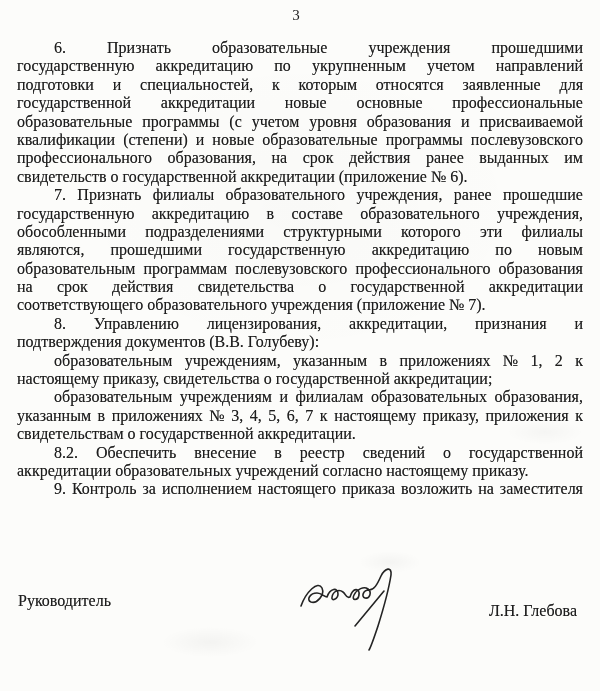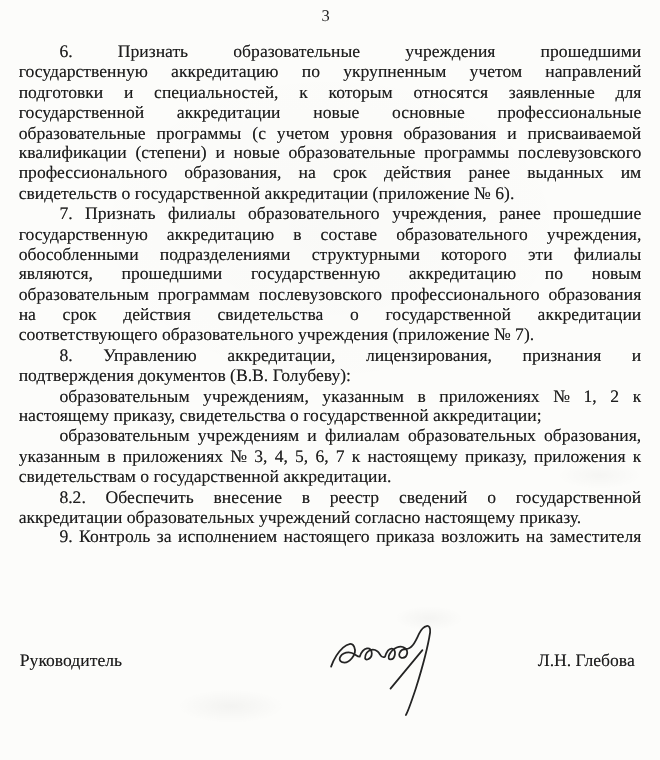--- a/index.html
+++ b/index.html
@@ -49,21 +49,21 @@
   .line.ind { padding-left: 37px; }
   .sig-row {
     position: absolute;
     top: 588px;
     left: 18px;
     right: 23px;
     font-size: 16px;
     text-shadow: 0 0 0.4px rgba(20,20,20,0.55);
   }
   .sig-role { position: absolute; left: 0; top: 4px; }
-  .sig-name { position: absolute; right: 0; top: 4px; margin-left: 20px; }
+  .sig-name { position: absolute; right: 0; top: 14px; margin-left: 20px; }
   .sig-svg {
     position: absolute;
     left: 293px;
     top: 556px;
     width: 132px;
     height: 104px;
   }
   .sig-svg path {
     fill: none;
     stroke: #242424;
@@ -193,22 +193,22 @@
           <span>о</span>
           <span>государственной</span>
           <span>аккредитации</span>
         </div>
         <div class="line">соответствующего образовательного учреждения (приложение № 7).</div>
       </div>
       <div>
         <div class="line j ind">
           <span>8.</span>
           <span>Управлению</span>
+          <span>лицензирования,</span>
           <span>аккредитации,</span>
-          <span>лицензирования,</span>
           <span>признания</span>
           <span>и</span>
         </div>
         <div class="line">подтверждения документов (В.В. Голубеву):</div>
       </div>
       <div>
         <div class="line j ind">
           <span>образовательным</span>
           <span>учреждениям,</span>
           <span>указанным</span>

